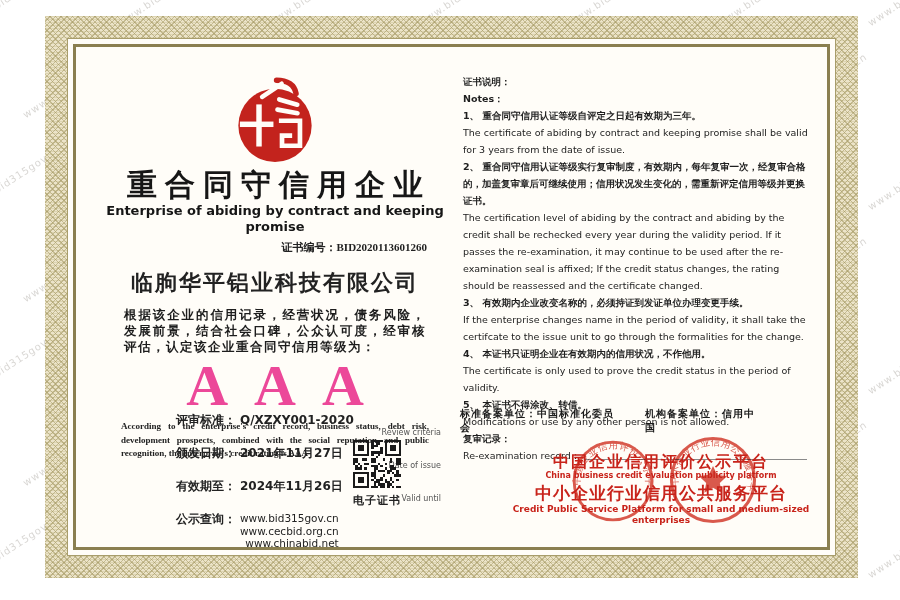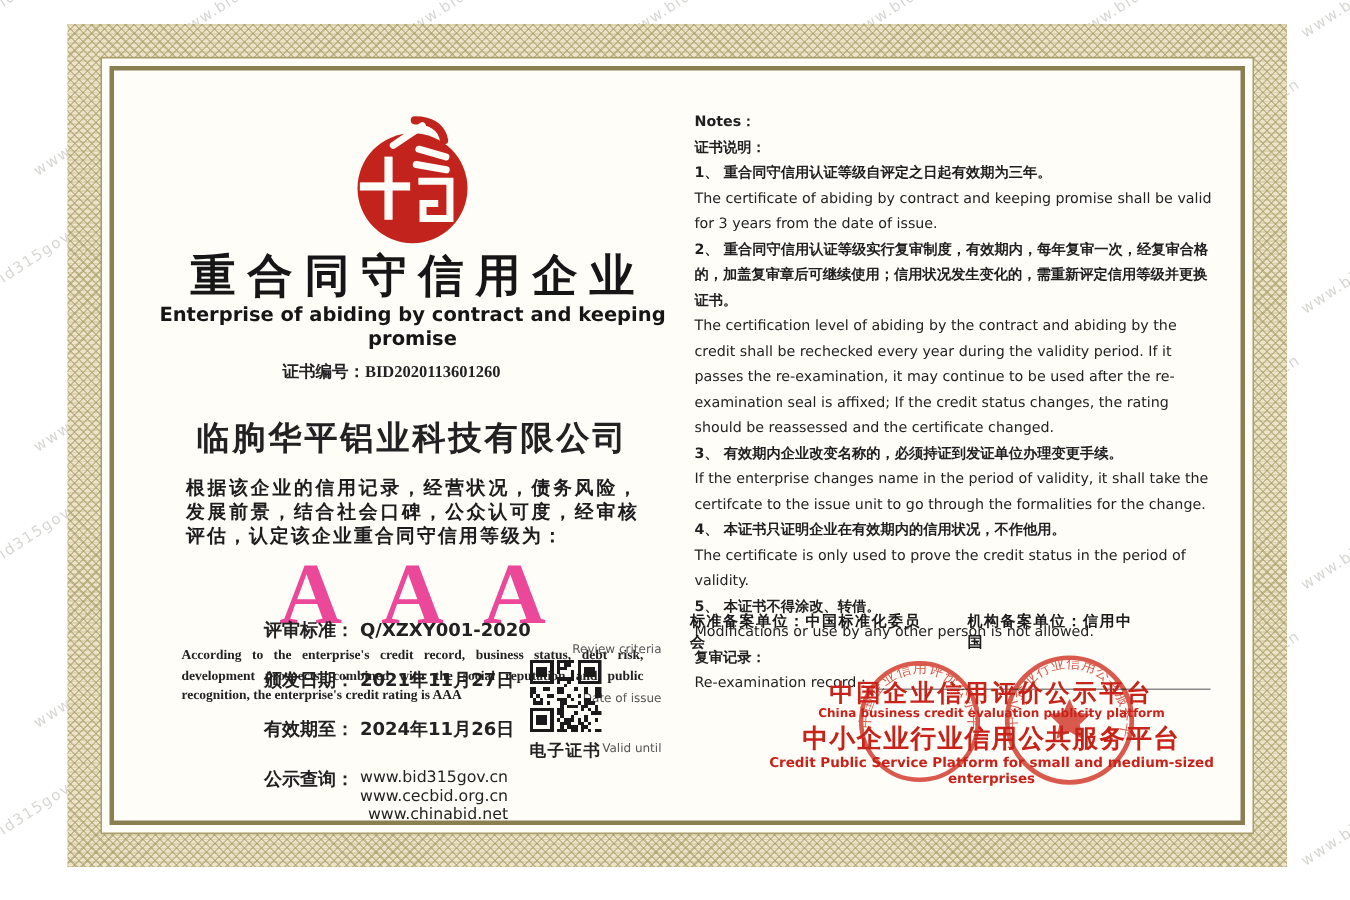--- a/index.html
+++ b/index.html
@@ -42,22 +42,22 @@
     position:absolute;inset:28px;background:#fffdf8;
     border:3px solid #8a7f50;
     box-shadow:0 0 0 5px #fffdf8, 0 0 0 6px #a89d6b;
   }
   
   #content{position:absolute;inset:0;z-index:3;}
   .left-col{position:absolute;left:95px;top:50px;width:360px;text-align:center;}
   .logo{height:88px;margin-top:26px;}
   .title{font-size:30px;font-weight:bold;color:#161616;letter-spacing:8px;text-indent:8px;margin-top:4px;line-height:34px;}
   .subtitle{font-size:13px;font-weight:bold;color:#161616;margin-top:1px;line-height:16px;}
-  .certno{font-size:11px;font-weight:bold;color:#222;padding-right:28px;margin-top:5px;font-family:"Liberation Serif","DejaVu Serif",serif;}
-  .company{font-size:22px;font-weight:600;color:#222;letter-spacing:2px;margin-top:25px;line-height:26px;}
+  .certno{font-size:11px;font-weight:bold;color:#222;text-align:right;padding-right:28px;margin-top:5px;font-family:"Liberation Serif","DejaVu Serif",serif;}
+  .company{font-size:22px;font-weight:600;color:#222;letter-spacing:2px;margin-top:15px;line-height:26px;}
   .statement-zh{width:302px;margin:11px auto 0;font-size:12.5px;font-weight:600;letter-spacing:1.5px;line-height:16px;text-align:justify;color:#1d1d1d;}
   .rating{font-family:"Liberation Serif","DejaVu Serif",serif;font-weight:bold;font-size:58px;line-height:60px;color:#ec4899;letter-spacing:26px;text-indent:26px;margin-top:1px;}
   .statement-en{width:308px;margin:4px auto 0;font-family:"Liberation Serif","DejaVu Serif",serif;font-weight:bold;font-size:9px;line-height:13.5px;text-align:justify;color:#222;}
   .fields{position:absolute;left:140px;top:413px;width:265px;text-align:right;margin-left:36px;}
   .field{margin-bottom:8px;}
   .f-row{display:flex;font-size:12px;font-weight:600;color:#222;line-height:14px;}
   .f-label{white-space:nowrap;margin-right:4px;}
   .f-value{white-space:pre-line;}
   .f-value.urls{font-size:10.5px;font-weight:500;line-height:12.5px;}
   .f-sub{font-size:8px;color:#555;line-height:10px;margin-top:1px;}
@@ -415,22 +415,22 @@
         <rect x="13" y="20" width="1" height="1" fill="#1a1a1a"></rect>
         <rect x="15" y="20" width="1" height="1" fill="#1a1a1a"></rect>
         <rect x="17" y="20" width="1" height="1" fill="#1a1a1a"></rect>
         <rect x="19" y="20" width="1" height="1" fill="#1a1a1a"></rect>
         <rect x="20" y="20" width="1" height="1" fill="#1a1a1a"></rect>
       </svg>
     <div class="qr-label">电子证书</div>
   </div>
 
   <div class="right-col">
+    <div class="nh">证书说明：</div>
     <div class="nh">Notes：</div>
-    <div class="nh">证书说明：</div>
     <div>
         <div class="note-zh">1、 重合同守信用认证等级自评定之日起有效期为三年。</div>
         <div class="note-en">The certificate of abiding by contract and keeping promise shall be valid for 3 years from the date of issue.</div>
         <div class="note-zh">2、 重合同守信用认证等级实行复审制度，有效期内，每年复审一次，经复审合格的，加盖复审章后可继续使用；信用状况发生变化的，需重新评定信用等级并更换证书。</div>
         <div class="note-en">The certification level of abiding by the contract and abiding by the credit shall be rechecked every year during the validity period. If it passes the re-examination, it may continue to be used after the re-examination seal is affixed; If the credit status changes, the rating should be reassessed and the certificate changed.</div>
         <div class="note-zh">3、 有效期内企业改变名称的，必须持证到发证单位办理变更手续。</div>
         <div class="note-en">If the enterprise changes name in the period of validity, it shall take the certifcate to the issue unit to go through the formalities for the change.</div>
         <div class="note-zh">4、 本证书只证明企业在有效期内的信用状况，不作他用。</div>
         <div class="note-en">The certificate is only used to prove the credit status in the period of validity.</div>
         <div class="note-zh">5、 本证书不得涂改、转借。</div>

